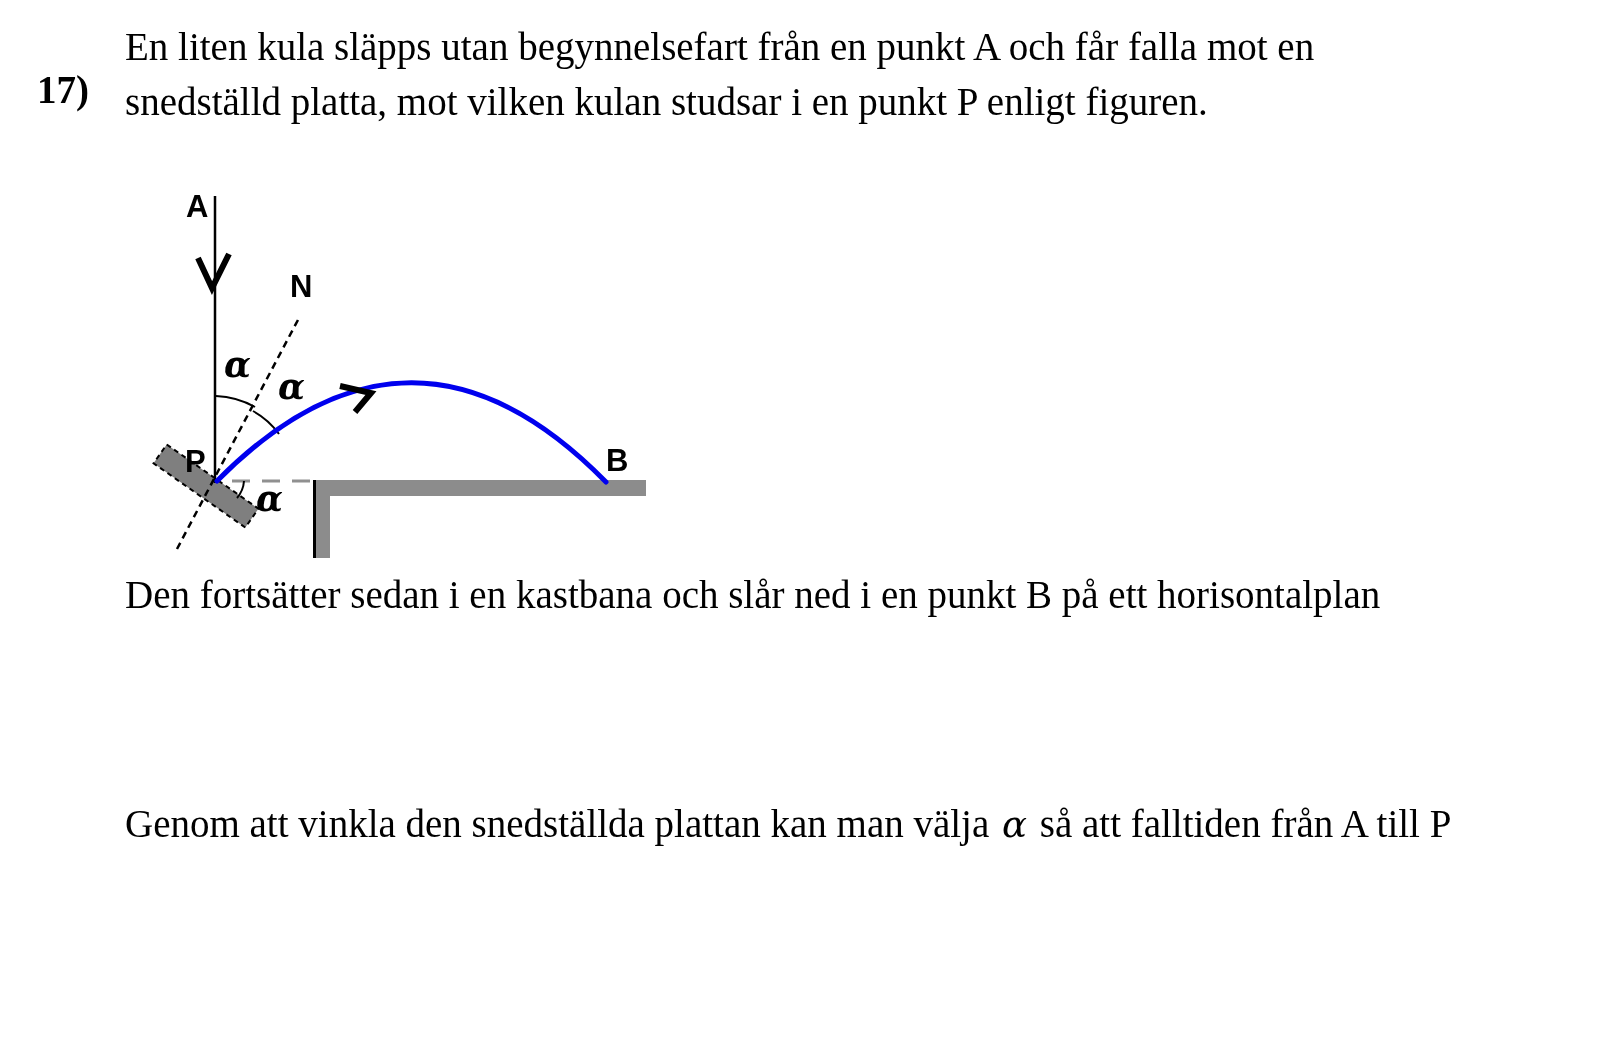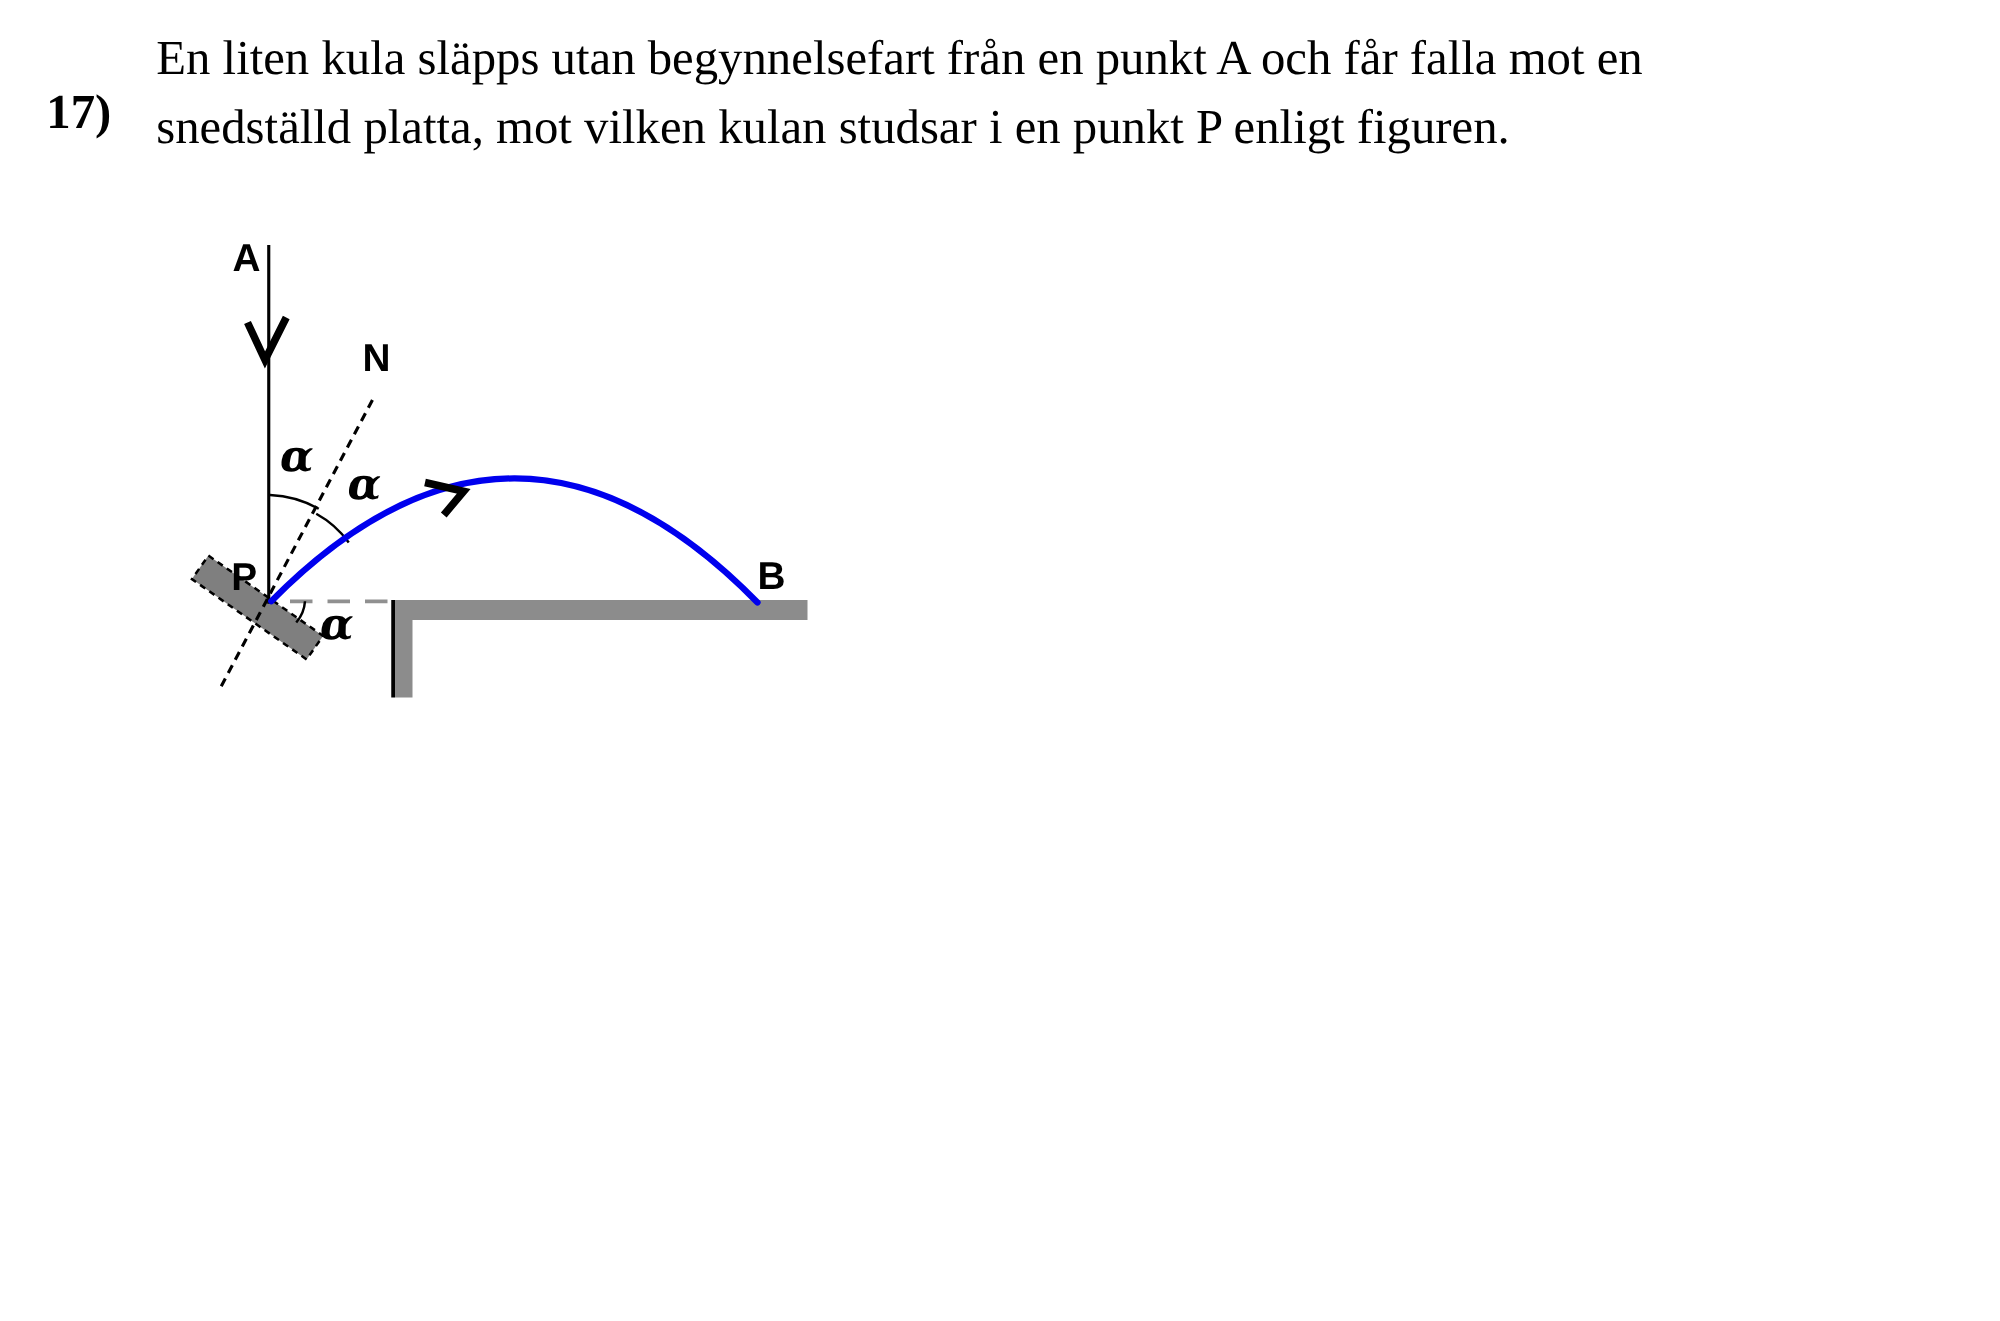--- a/index.html
+++ b/index.html
@@ -109,16 +109,18 @@
   <text x="290" y="297" class="fig-label">N</text>
   <text x="185" y="472" class="fig-label">P</text>
   <text x="606" y="471" class="fig-label">B</text>
 
   <text x="224" y="377" class="fig-alpha">α</text>
   <text x="278" y="399" class="fig-alpha">α</text>
   <text x="256" y="511" class="fig-alpha">α</text>
 </svg>
 
 <div class="para" id="para-body">
+  <div class="text-line mathable">Den fortsätter sedan i en kastbana och slår ned i en punkt B på ett horisontalplan</div>
 </div>
 
 <div class="para" id="para-question">
+  <div class="text-line mathable">Genom att vinkla den snedställda plattan kan man välja <span class="alpha">α</span> så att falltiden från A till P</div>
 </div>
 
 </body></html>

